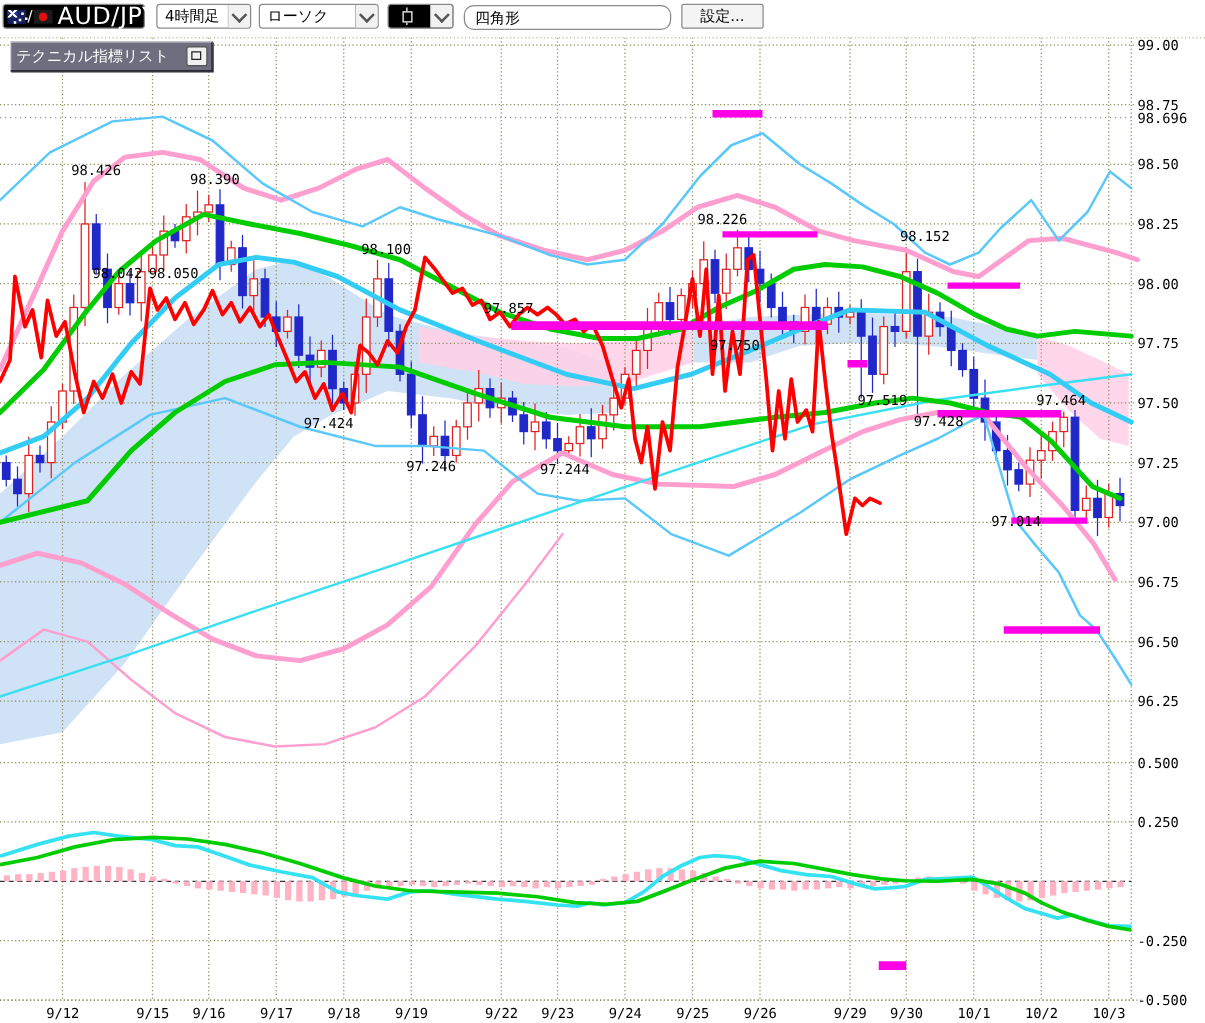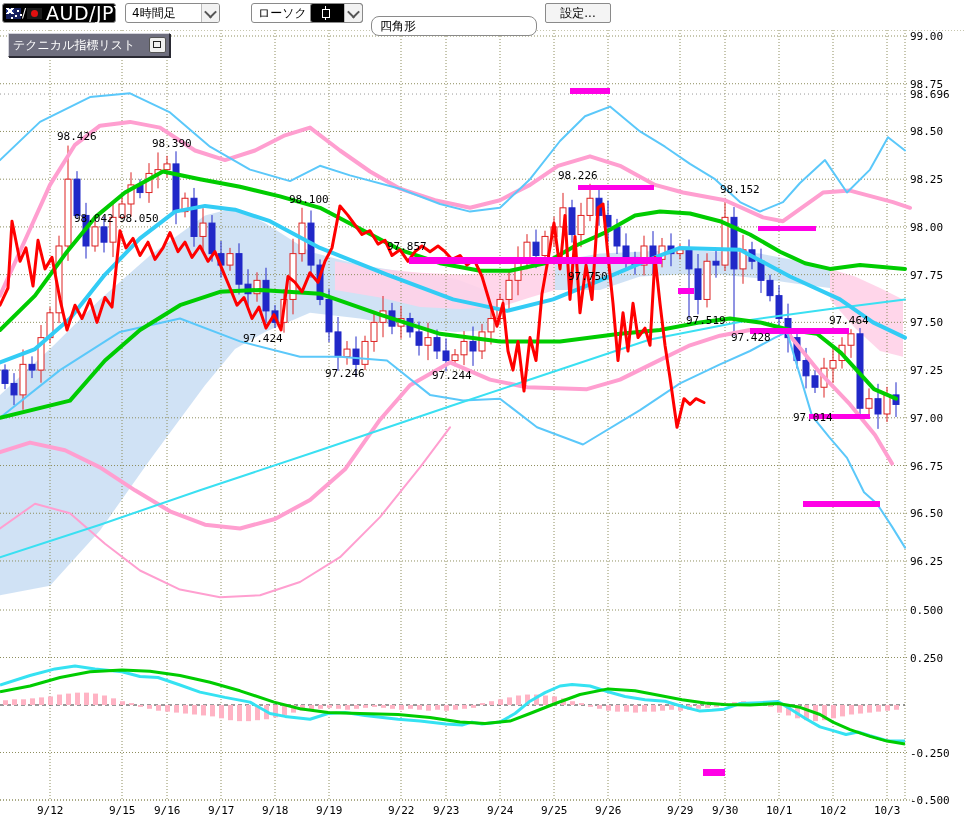--- a/index.html
+++ b/index.html
@@ -21,28 +21,28 @@
   .flag{display:inline-block;width:15px;height:11px;position:relative;flex:none;}
   .flag.au{background:#16205e;}
   .flag.au:before{content:"";position:absolute;left:0;top:0;width:8px;height:6px;
       background:linear-gradient(45deg,transparent 42%,#fff 42%,#fff 58%,transparent 58%),
                  linear-gradient(-45deg,transparent 42%,#fff 42%,#fff 58%,transparent 58%),#283a8c;}
   .flag.au:after{content:"";position:absolute;right:2px;top:2px;width:2px;height:2px;background:#fff;
       box-shadow:-2px 5px 0 #fff,3px 4px 0 #fff,-6px 7px 0 #fff;}
   .flag.jp{background:#1a1a1a;}
   .flag.jp:after{content:"";position:absolute;left:4px;top:2px;width:7px;height:7px;border-radius:50%;background:#e01010;}
   .slash{color:#fff;margin:0 1px;font-size:12px;}
-  .tf-combo{left:125px;width:95px;padding-left:6px;justify-content:space-between;}
-  .ct-combo{left:207px;width:96px;padding-left:6px;justify-content:space-between;margin-left:44px;}
+  .tf-combo{left:125px;width:76px;padding-left:6px;justify-content:space-between;}
+  .ct-combo{left:207px;width:96px;padding-left:6px;justify-content:space-between;}
   .cs-combo{left:310px;width:53px;justify-content:space-between;background:#000;}
   .candle-glyph{display:inline-block;width:9px;height:14px;position:relative;margin-left:10px;}
   .candle-glyph:before{content:"";position:absolute;left:4px;top:0;width:1px;height:14px;background:#fff;}
   .candle-glyph:after{content:"";position:absolute;left:1px;top:3px;width:6px;height:7px;
       border:1px solid #fff;background:#000;}
-  .draw-input{position:absolute;left:371px;top:16px;width:166px;height:20px;border:1px solid #8a8a8a;
+  .draw-input{position:absolute;left:371px;top:4px;width:166px;height:20px;border:1px solid #8a8a8a;
       border-radius:8px;font-size:12px;padding:0 8px;box-sizing:border-box;
       font-family:"DejaVu Sans","Liberation Sans",sans-serif;}
   .settings-btn{position:absolute;left:545px;top:3px;width:66px;height:20px;background:#f4f4f4;
       border:1px solid #8a8a8a;border-radius:2px;font-size:12px;text-align:center;
       font-family:"DejaVu Sans","Liberation Sans",sans-serif;}
   
   .ind-panel{position:absolute;left:8px;top:33px;width:160px;height:22px;background:#6e6e7e;
       border:1px solid #2a2a33;border-top-color:#d4d4dc;border-left-color:#d4d4dc;
       box-shadow:1px 1px 0 #2a2a33;display:flex;align-items:center;z-index:6;justify-content:space-between;}
   .ind-panel .title{color:#fff;font-size:12px;margin-left:4px;flex:1;white-space:nowrap;overflow:hidden;}

